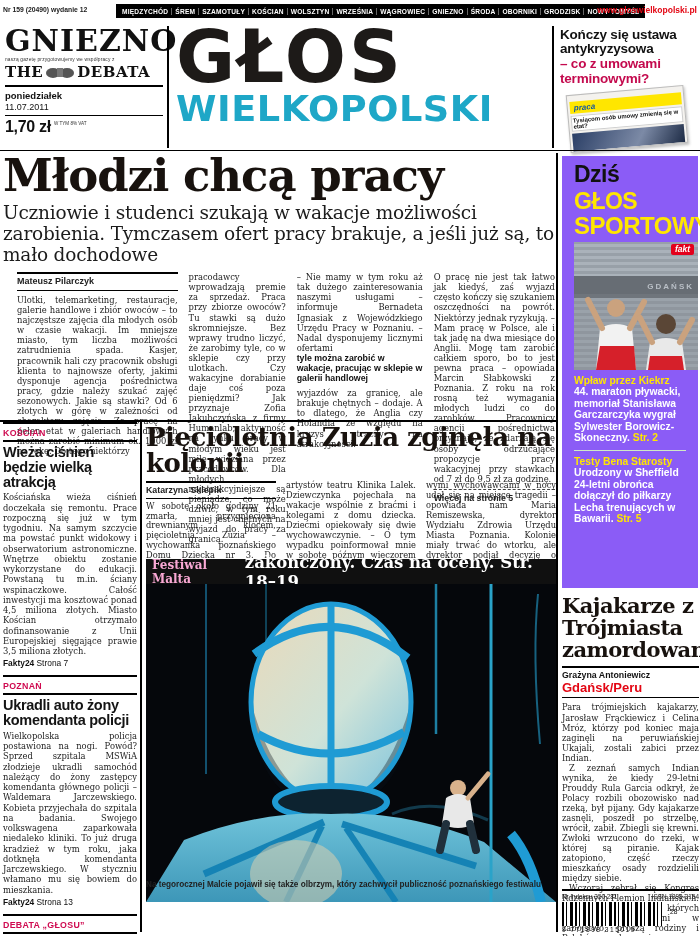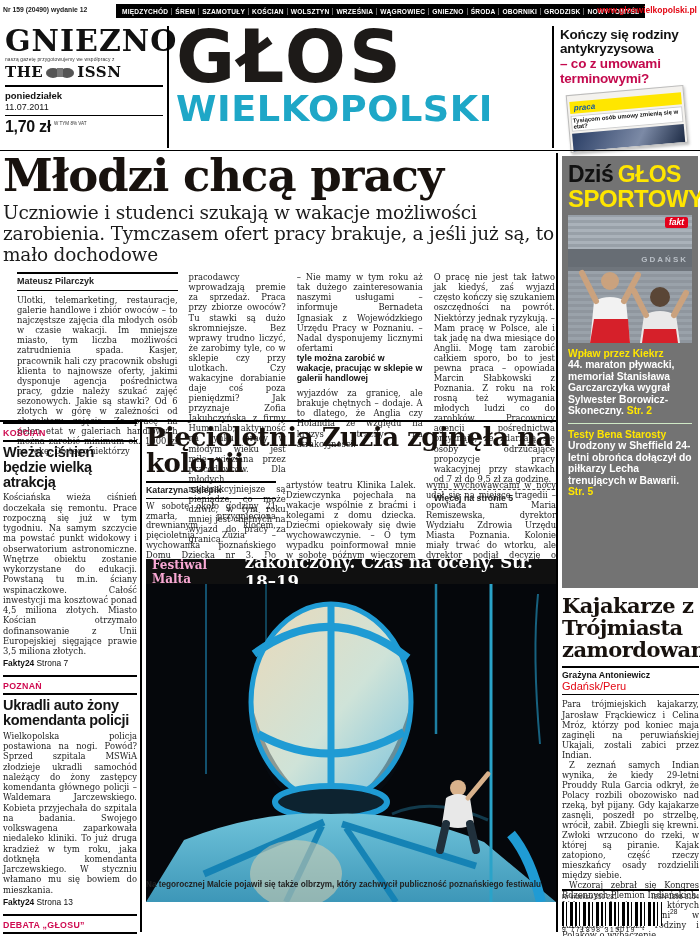--- a/index.html
+++ b/index.html
@@ -51,39 +51,39 @@
   .lead-cols { display:flex; gap:11px; margin-top:7px;margin-left:14px; }
   .lc { font-family:"DejaVu Serif","Liberation Serif",serif; font-size:8.4px; line-height:1.2; text-align:justify; color:#222; }
   .c1 { width:172px; } .c2 { width:104px; } .c3 { width:135px; } .c4 { width:130px; }
   .byline { border-top:2.5px solid #000; border-bottom:1.5px solid #000; font-family:"Liberation Sans",sans-serif; font-weight:bold; font-size:9px; padding:2px 0 3px 0; margin-bottom:4px; }
   .pull { font-family:"DejaVu Serif","Liberation Serif",serif; font-weight:bold; font-size:38px; color:#b1173f; line-height:1; margin:8px 0 4px 0; letter-spacing:-1px; text-align:left; }
   .pull-cap { font-family:"Liberation Sans",sans-serif; font-weight:bold; font-size:8.8px; line-height:1.15; color:#111; text-align:left; margin-bottom:5px; }
   .more { border-top:1.5px dashed #444; margin-top:5px; padding-top:3px; font-family:"Liberation Sans",sans-serif; font-weight:bold; font-size:8.8px; text-align:left; }
 
   
   .sidebar-line { position:absolute; left:556px; top:153px; width:1.5px; height:779px; background:#000; }
-  .sport { position:absolute; left:562px; top:156px; width:136px; height:432px; background:#737373; padding:5px 6px; }
+  .sport { position:absolute; left:562px; top:156px; width:136px; height:432px; background:#8b5cf6; padding:5px 12px; }
   .sport-title .dzis { font-size:23px; font-weight:900; color:#111; letter-spacing:-.5px; }
   .sport-title .g1 { font-size:23px; font-weight:900; color:#ffe600; letter-spacing:-.5px; }
   .sport-title .g2 { font-size:24px; font-weight:900; color:#ffe600; letter-spacing:-.5px; line-height:.95; }
   .sport-photo { position:relative; width:124px; height:128px; margin-top:4px; overflow:hidden; background:repeating-linear-gradient(0deg,#98a0a8 0 3px,#aab2ba 3px 6px); }
   .arena-band { position:absolute; top:34px; left:0; width:100%; height:22px; background:#676d74; color:#b9bfc6; font-size:8px; font-weight:bold; letter-spacing:2px; text-align:right; padding:6px 4px 0 0; }
   .fakt { position:absolute; top:2px; right:4px; background:#e3001b; color:#fff; font-weight:900; font-style:italic; font-size:8.5px; padding:0 4px 1px 4px; border-radius:2px; }
   .sport-item { padding:5px 0 6px 0; }
   .sport-item + .sport-item { border-top:1.5px solid #cfe9c6; }
   .sport-item .t { color:#ffe600; font-weight:800; font-size:10.3px; line-height:1.1; }
   .sport-item .x { color:#fff; font-weight:700; font-size:10.3px; line-height:1.12; }
   .sport-item .p { color:#ffe600; font-weight:800; }
 
   
   .kajak { position:absolute; left:562px; top:595px; width:137px; }
   .kajak h2 { font-family:"DejaVu Serif","Liberation Serif",serif; font-weight:900; font-size:21px; line-height:1.04; letter-spacing:-.5px; color:#18120e; }
   .kbyline { border-top:2px solid #000; margin-top:6px; padding:2px 0; border-bottom:1px solid #000; margin-bottom:4px; }
   .kbyline .n { font-weight:bold; font-size:8.8px; }
-  .kbyline .pl { font-weight:normal; font-size:11px; color:#e30613; }
+  .kbyline .pl { font-weight:bold; font-size:13px; color:#e30613; }
   .kajak p { font-family:"DejaVu Serif","Liberation Serif",serif; font-size:8.3px; line-height:1.21; text-align:justify; color:#222; }
   .kajak p.ind { text-indent:7px; }
 
   
   .bfoot { position:absolute; left:562px; top:889px; width:137px; }
   .bfoot .r { border-top:2.5px solid #000; }
   .blabels { display:flex; justify-content:space-between; font-size:6.4px; color:#222; margin-top:2px; }
   .barcode-row { display:flex; align-items:flex-end; gap:8px; margin-top:2px; }
   .barcode { width:100px; height:24px; background:repeating-linear-gradient(90deg,#000 0,#000 2px,#fff 2px,#fff 4px,#000 4px,#000 5px,#fff 5px,#fff 8px,#000 8px,#000 11px,#fff 11px,#fff 13px); }
   .bdigits { font-size:6.6px; letter-spacing:1.5px; color:#111; }
@@ -146,21 +146,21 @@
   <div class="polska">
     <div class="polska-title">GNIEZNO</div>
     <div class="polska-tag">naszą gazetę przygotowujemy we współpracy z</div>
     <div class="times-row">
       <span class="times-txt">THE</span>
       <svg width="30" height="13" viewBox="0 0 30 13">
         <ellipse cx="8" cy="7" rx="7" ry="5" fill="#555"></ellipse>
         <ellipse cx="22" cy="7" rx="7" ry="5" fill="#555"></ellipse>
         <rect x="12" y="2" width="6" height="9" fill="#777"></rect>
       </svg>
-      <span class="times-txt">ISSN</span>
+      <span class="times-txt">DEBATA</span>
     </div>
     <div class="rule-thick" style="margin-top:4px"></div>
     <div class="day">poniedziałek</div>
     <div class="date">11.07.2011</div>
     <div class="rule-thin"></div>
     <div class="price-row">
       <span class="price">1,70 zł</span>
       <span class="price-note">W TYM 8% VAT</span>
     </div>
   </div>
@@ -168,21 +168,21 @@
   <div class="vline" style="left:167px; top:26px; height:122px;"></div>
 
   <div class="glos">
     <div class="glos-top">GŁOS</div>
     <div class="glos-bottom">WIELKOPOLSKI</div>
   </div>
 
   <div class="vline" style="left:552px; top:26px; height:122px;"></div>
 
   <div class="top-ad">
-    <div class="l1">Kończy się rodziny antykryzysowa</div>
+    <div class="l1">Kończy się ustawa antykryzysowa</div>
     <div class="l2">– co z umowami terminowymi?</div>
     <div class="thumb">
       <div class="bar">
           <span>praca</span>
         </div>
       <div class="hl">Tysiącom osób umowy zmienią się w etat?</div>
       <div class="ph"></div>
     </div>
   </div>
 

